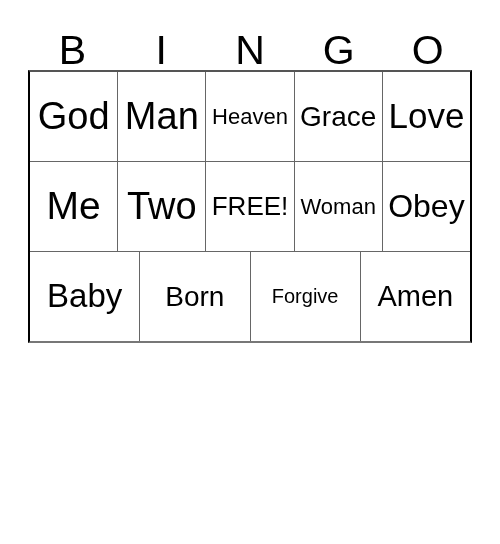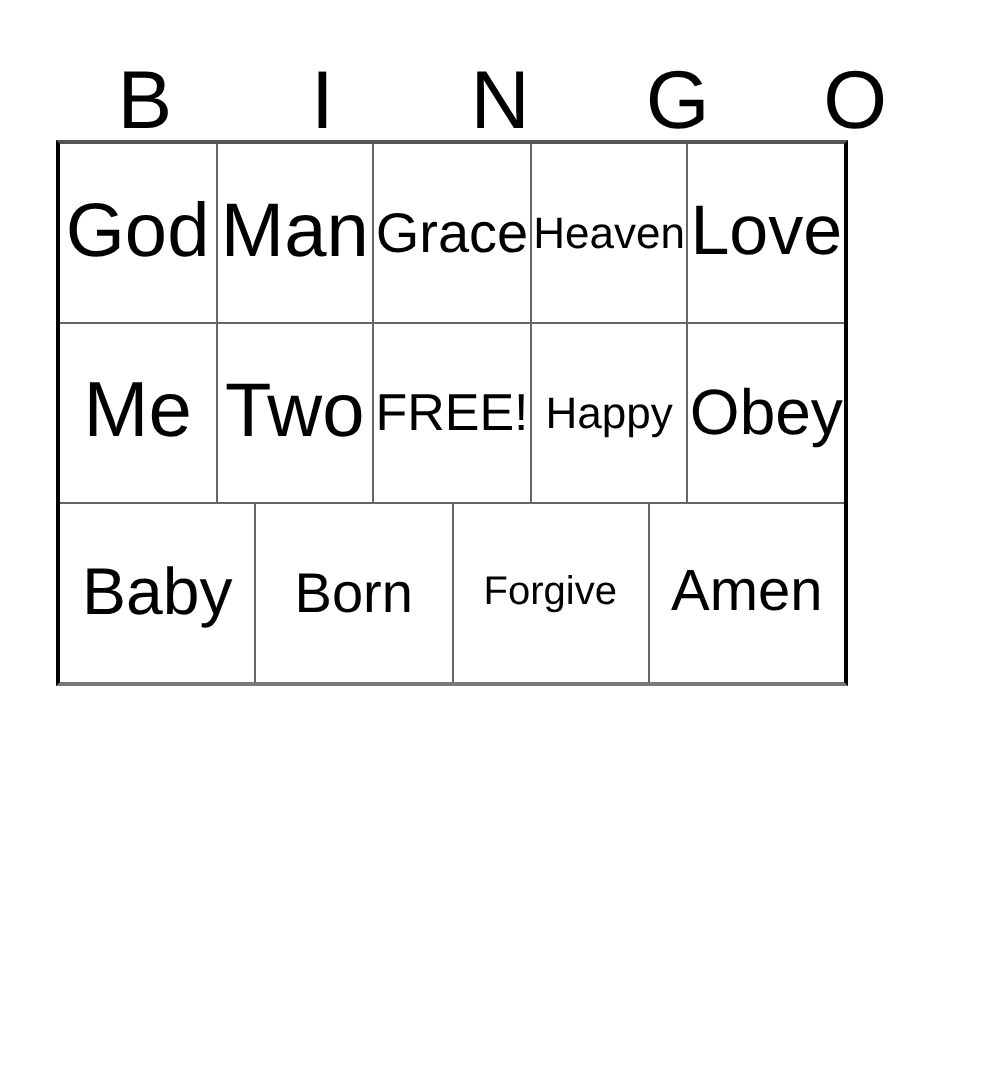--- a/index.html
+++ b/index.html
@@ -39,21 +39,21 @@
   .hdr-letter {
     font-size: 41px;
     font-weight: 400;
     letter-spacing: 0;
     line-height: 0.95;
     color: #000;
   }
 
   
   #grid {
-    width: 396px;
+    width: 444px;
     border-top: 2px solid #555555;
     border-left: 2px solid #000000;
     border-right: 2px solid #000000;
     border-bottom: 2px solid #777777;
     box-sizing: border-box;
     background: #ffffff;
   }
   .grid-row {
     display: flex;
     width: 100%;
@@ -120,43 +120,43 @@
   <div id="grid">
 
     <div class="grid-row">
       <div class="cell">
         <span class="cell-text len-3">God</span>
       </div>
       <div class="cell">
         <span class="cell-text len-3">Man</span>
       </div>
       <div class="cell">
-        <span class="cell-text len-5" style="font-size: 28px;">Grace</span>
+        <span class="cell-text len-6" style="font-size: 22px;">Heaven</span>
       </div>
       <div class="cell">
-        <span class="cell-text len-6" style="font-size: 22px;">Heaven</span>
+        <span class="cell-text len-5" style="font-size: 28px;">Grace</span>
       </div>
       <div class="cell">
         <span class="cell-text len-4" style="font-size: 35px;">Love</span>
       </div>
     </div>
 
 
     <div class="grid-row">
       <div class="cell">
         <span class="cell-text len-2">Me</span>
       </div>
       <div class="cell">
         <span class="cell-text len-3">Two</span>
       </div>
       <div class="cell">
         <span class="cell-text len-5" style="font-size: 26px;">FREE!</span>
       </div>
       <div class="cell">
-        <span class="cell-text len-5" style="font-size: 22px;">Happy</span>
+        <span class="cell-text len-5" style="font-size: 22px;">Woman</span>
       </div>
       <div class="cell">
         <span class="cell-text len-4" style="font-size: 32px;">Obey</span>
       </div>
     </div>
 
 
     <div class="grid-row">
       <div class="cell">
         <span class="cell-text len-4" style="font-size: 33px;">Baby</span>

